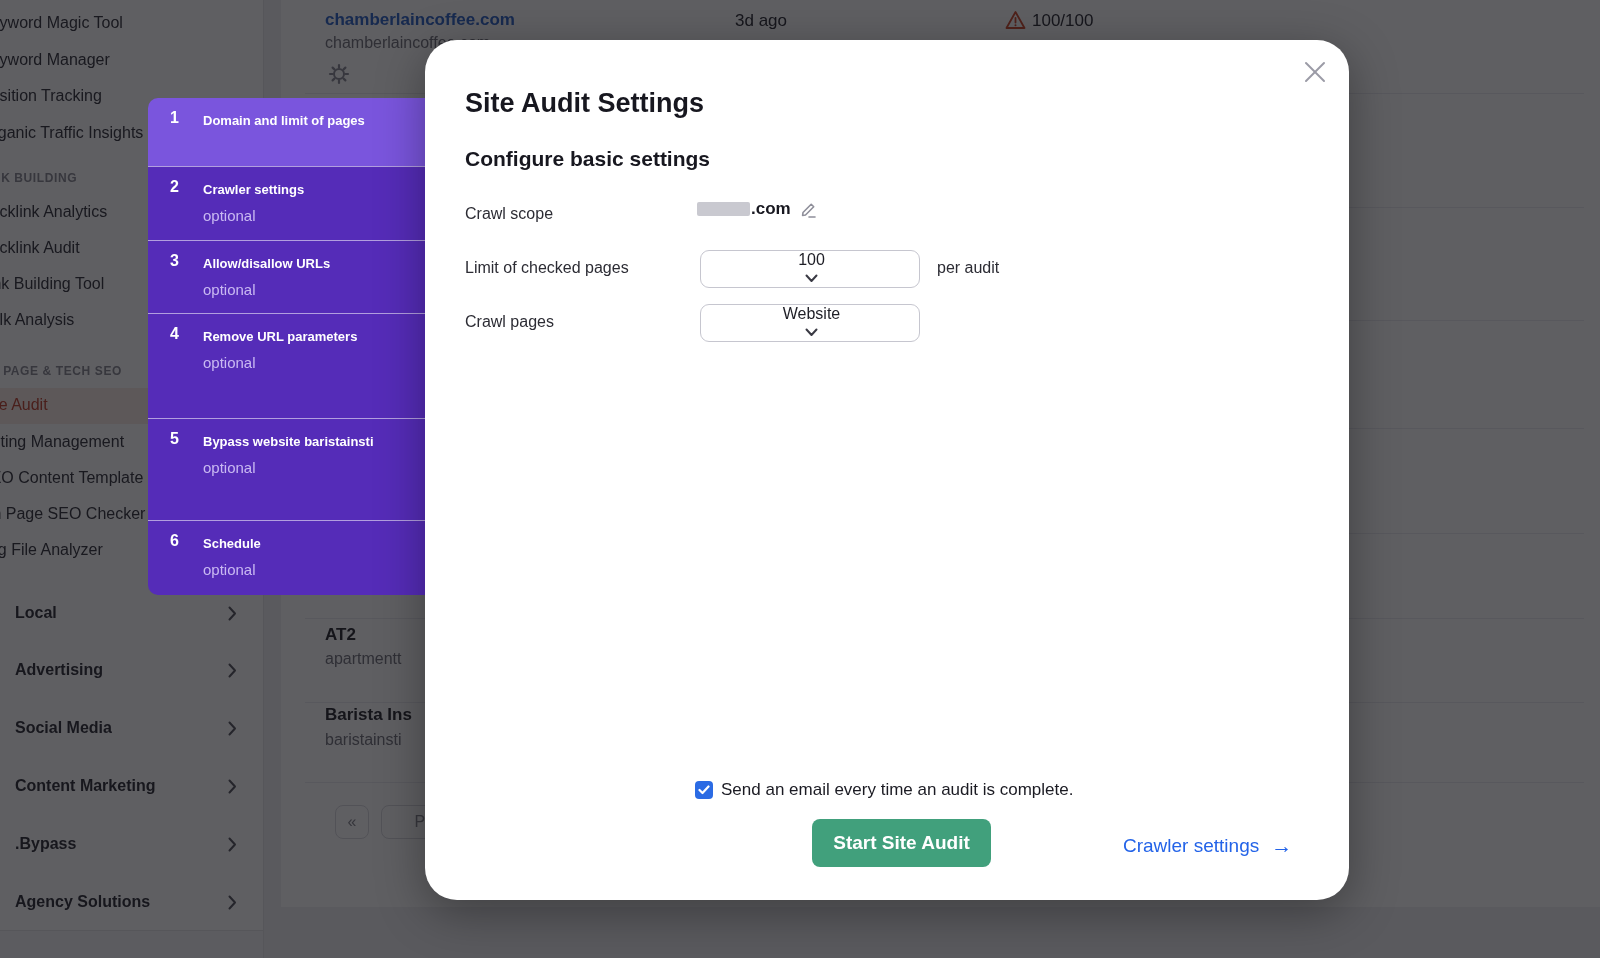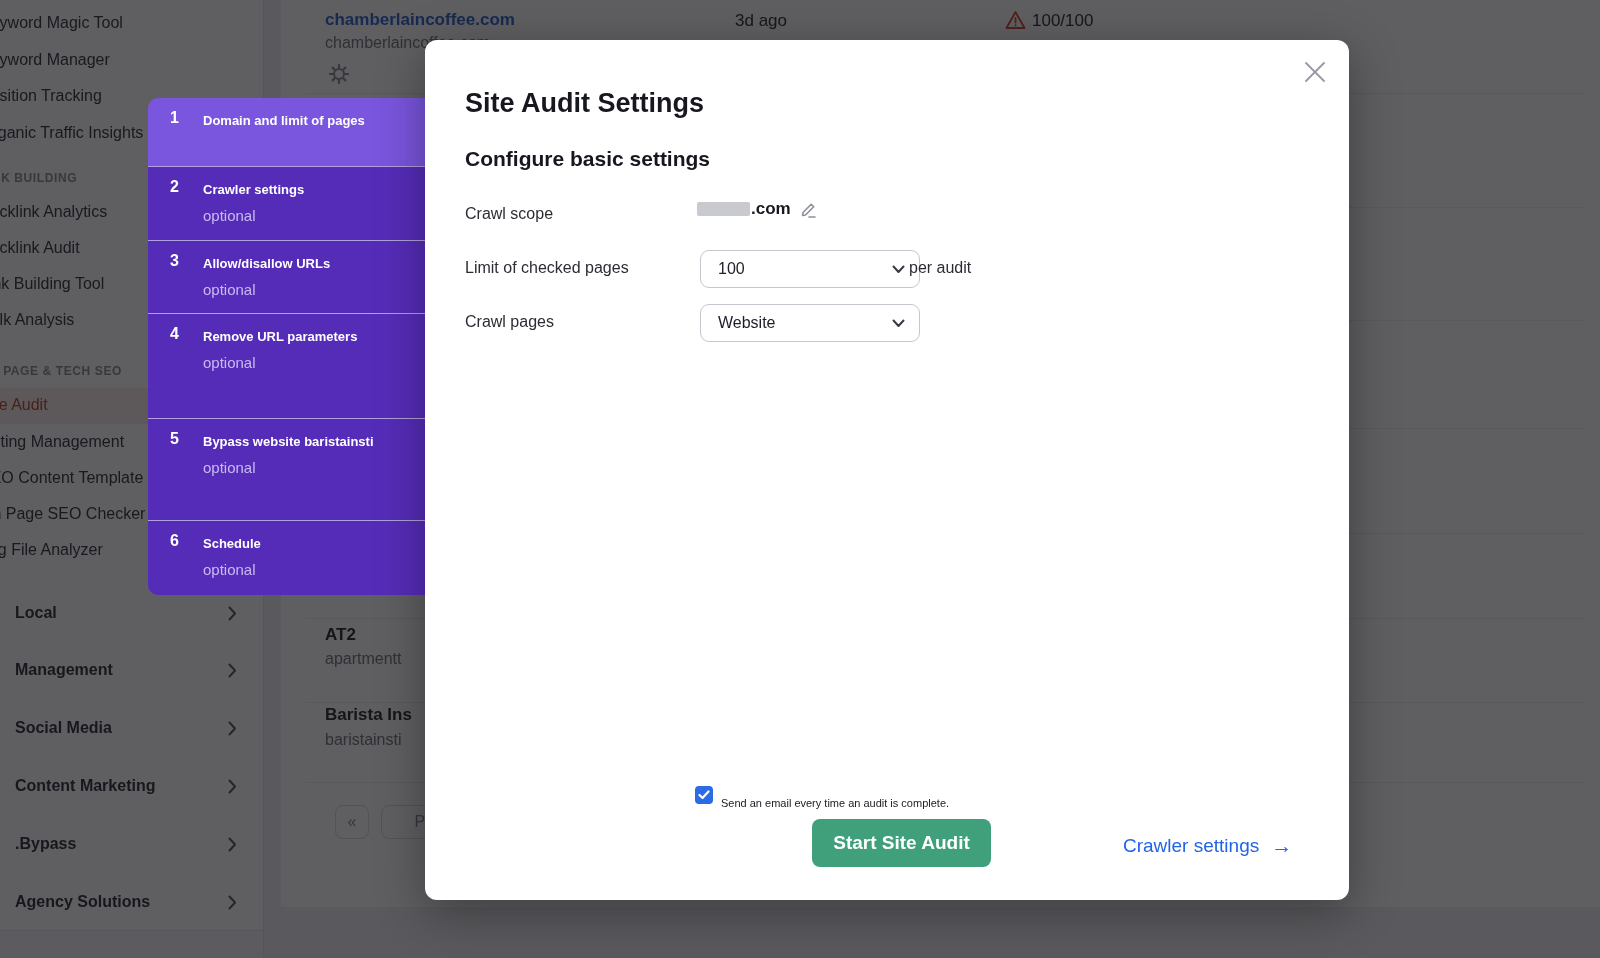--- a/index.html
+++ b/index.html
@@ -42,38 +42,38 @@
   .step { position:relative; padding:10px 14px 10px 55px; color:#fff; background:var(--step-inactive-purple); cursor:pointer; }
   .step.active { background:var(--step-active-purple); }
   .step + .step { border-top:1px solid rgba(255,255,255,.55); }
   .step .num { position:absolute; left:22px; top:11px; font-weight:bold; font-size:16px; }
   .step .title { display:block; font-weight:bold; font-size:13px; line-height:26px; }
   .step .opt { display:block; font-size:15px; line-height:25px; color:#c9b9f2; }
   .s1{height:68px;} .s2{height:74px;} .s3{height:73px;} .s4{height:105px;} .s5{height:102px;} .s6{height:75px;}
 
   
   #modal { position:absolute; left:425px; top:40px; width:924px; height:860px; background:#fff;
-    border-radius:12px; z-index:7; box-shadow:0 12px 48px rgba(0,0,0,.35); }
+    border-radius:32px; z-index:7; box-shadow:0 12px 48px rgba(0,0,0,.35); }
   #modal-close { position:absolute; left:872px; top:14px; width:36px; height:36px; display:flex;
     align-items:center; justify-content:center; cursor:pointer; }
   #modal-title { position:absolute; left:40px; top:48px; font-size:27px; font-weight:bold; color:#17171f; }
   #modal-subtitle { position:absolute; left:40px; top:107px; font-size:21px; font-weight:bold; color:#17171f; }
   .form-label { position:absolute; left:40px; font-size:16px; color:#2c2c34; }
   #crawl-scope-value { position:absolute; left:272px; top:159px; display:flex; align-items:center; }
   #crawl-scope-blur { width:53px; height:14px; background:#c9c9d0; border-radius:2px; }
   #crawl-scope-suffix { font-size:17px; font-weight:bold; color:#17171f; margin-left:1px; }
   #crawl-scope-edit { margin-left:8px; cursor:pointer; display:inline-flex; }
   .select-box { position:absolute; left:275px; width:220px; height:38px; border:1px solid #c6c6cf;
     border-radius:9px; background:#fff; display:flex; align-items:center; padding:0 14px 0 17px;
-    font-size:16px; color:#1e1e26; cursor:pointer; }
+    font-size:16px; color:#1e1e26; cursor:pointer;flex-direction:column; }
   .select-box .sel-val { flex:1; }
   #checkbox-row { position:absolute; left:270px; top:740px; display:flex; align-items:center; }
   #email-checkbox { width:18px; height:18px; border-radius:4px; background:var(--checkbox-blue);
     display:flex; align-items:center; justify-content:center; cursor:pointer; flex:none; }
-  #checkbox-label { margin-left:8px; font-size:11px; color:#1b1b23;margin-top:17px; }
+  #checkbox-label { margin-left:8px; font-size:17px; color:#1b1b23; }
   #start-audit-btn { position:absolute; left:387px; top:779px; width:179px; height:48px;
     background:var(--accent-green); border:none; border-radius:8px; color:#fff; font-weight:bold;
     font-size:19px; display:flex; align-items:center; justify-content:center; cursor:pointer;
     font-family:"Liberation Sans", sans-serif; }
   #crawler-settings-link { position:absolute; left:698px; top:794px; font-size:19px;
     color:var(--modal-link-blue); cursor:pointer; display:flex; align-items:center; }
   #crawler-settings-link .arrow { margin-left:12px; font-size:21px; }
 </style>
 </head>
 <body>
@@ -98,21 +98,21 @@
   <div class="side-item" style="top:505px">On Page SEO Checker</div>
   <div class="side-item" style="top:541px">Log File Analyzer</div>
 
   <div class="side-cat" style="top:604px">
     <span>Local</span>
     <span class="chev"><svg width="9" height="15" viewBox="0 0 9 15">
           <polyline points="1.5,1.5 7,7.5 1.5,13.5" fill="none" stroke="#55555e" stroke-width="2" stroke-linecap="round" stroke-linejoin="round"></polyline>
         </svg></span>
   </div>
   <div class="side-cat" style="top:661px">
-    <span>Management</span>
+    <span>Advertising</span>
     <span class="chev"><svg width="9" height="15" viewBox="0 0 9 15">
           <polyline points="1.5,1.5 7,7.5 1.5,13.5" fill="none" stroke="#55555e" stroke-width="2" stroke-linecap="round" stroke-linejoin="round"></polyline>
         </svg></span>
   </div>
   <div class="side-cat" style="top:719px">
     <span>Social Media</span>
     <span class="chev"><svg width="9" height="15" viewBox="0 0 9 15">
           <polyline points="1.5,1.5 7,7.5 1.5,13.5" fill="none" stroke="#55555e" stroke-width="2" stroke-linecap="round" stroke-linejoin="round"></polyline>
         </svg></span>
   </div>
@@ -258,21 +258,21 @@
 
   <div class="form-label" style="top:219px">Limit of checked pages</div>
   <div class="select-box" style="top:210px">
     <span class="sel-val">100</span>
     <span>
       <svg width="13" height="9" viewBox="0 0 13 9">
           <polyline points="1.5,1.5 6.5,7 11.5,1.5" fill="none" stroke="#3a3a44" stroke-width="2" stroke-linecap="round" stroke-linejoin="round"></polyline>
         </svg>
     </span>
   </div>
-  <div class="form-label" style="left:484px; top:219px">per audit</div>
+  <div class="form-label" style="left:512px; top:219px">per audit</div>
 
   <div class="form-label" style="top:273px">Crawl pages</div>
   <div class="select-box" style="top:264px">
     <span class="sel-val">Website</span>
     <span>
       <svg width="13" height="9" viewBox="0 0 13 9">
           <polyline points="1.5,1.5 6.5,7 11.5,1.5" fill="none" stroke="#3a3a44" stroke-width="2" stroke-linecap="round" stroke-linejoin="round"></polyline>
         </svg>
     </span>
   </div>

